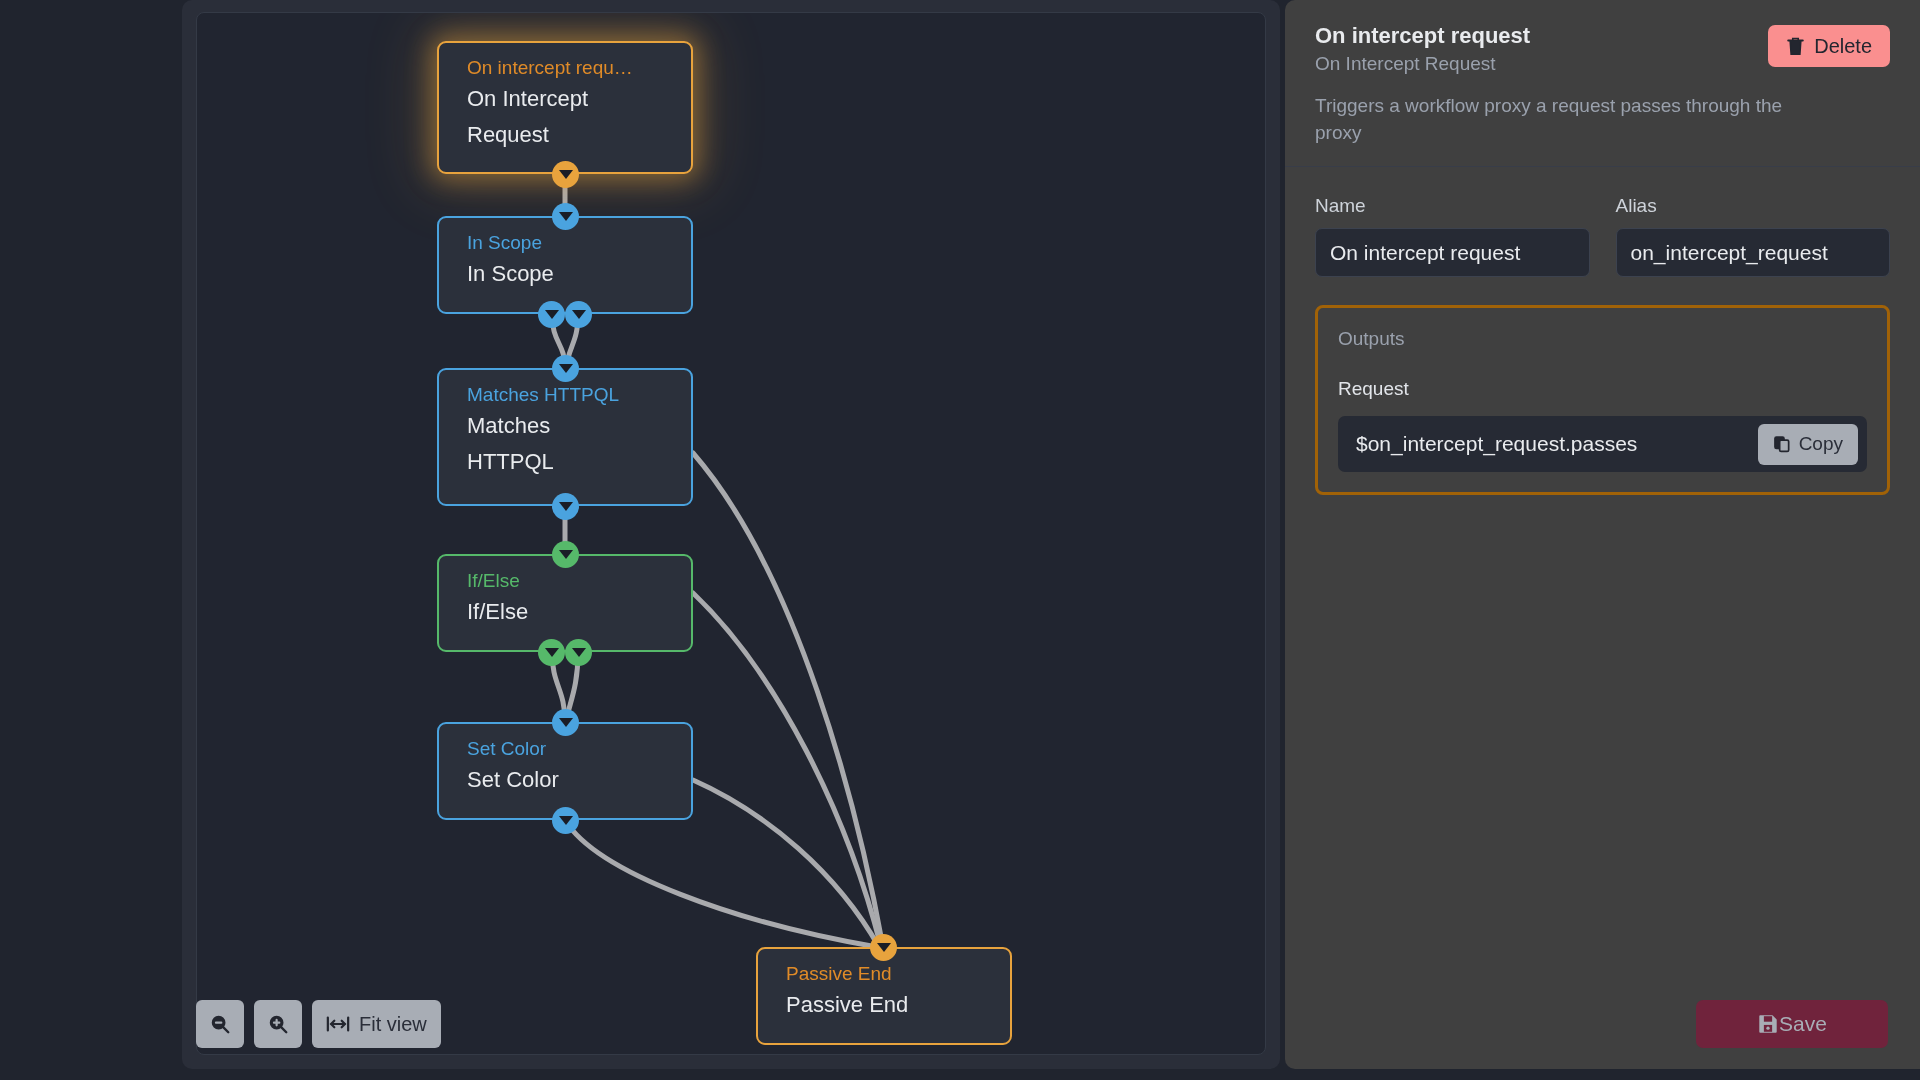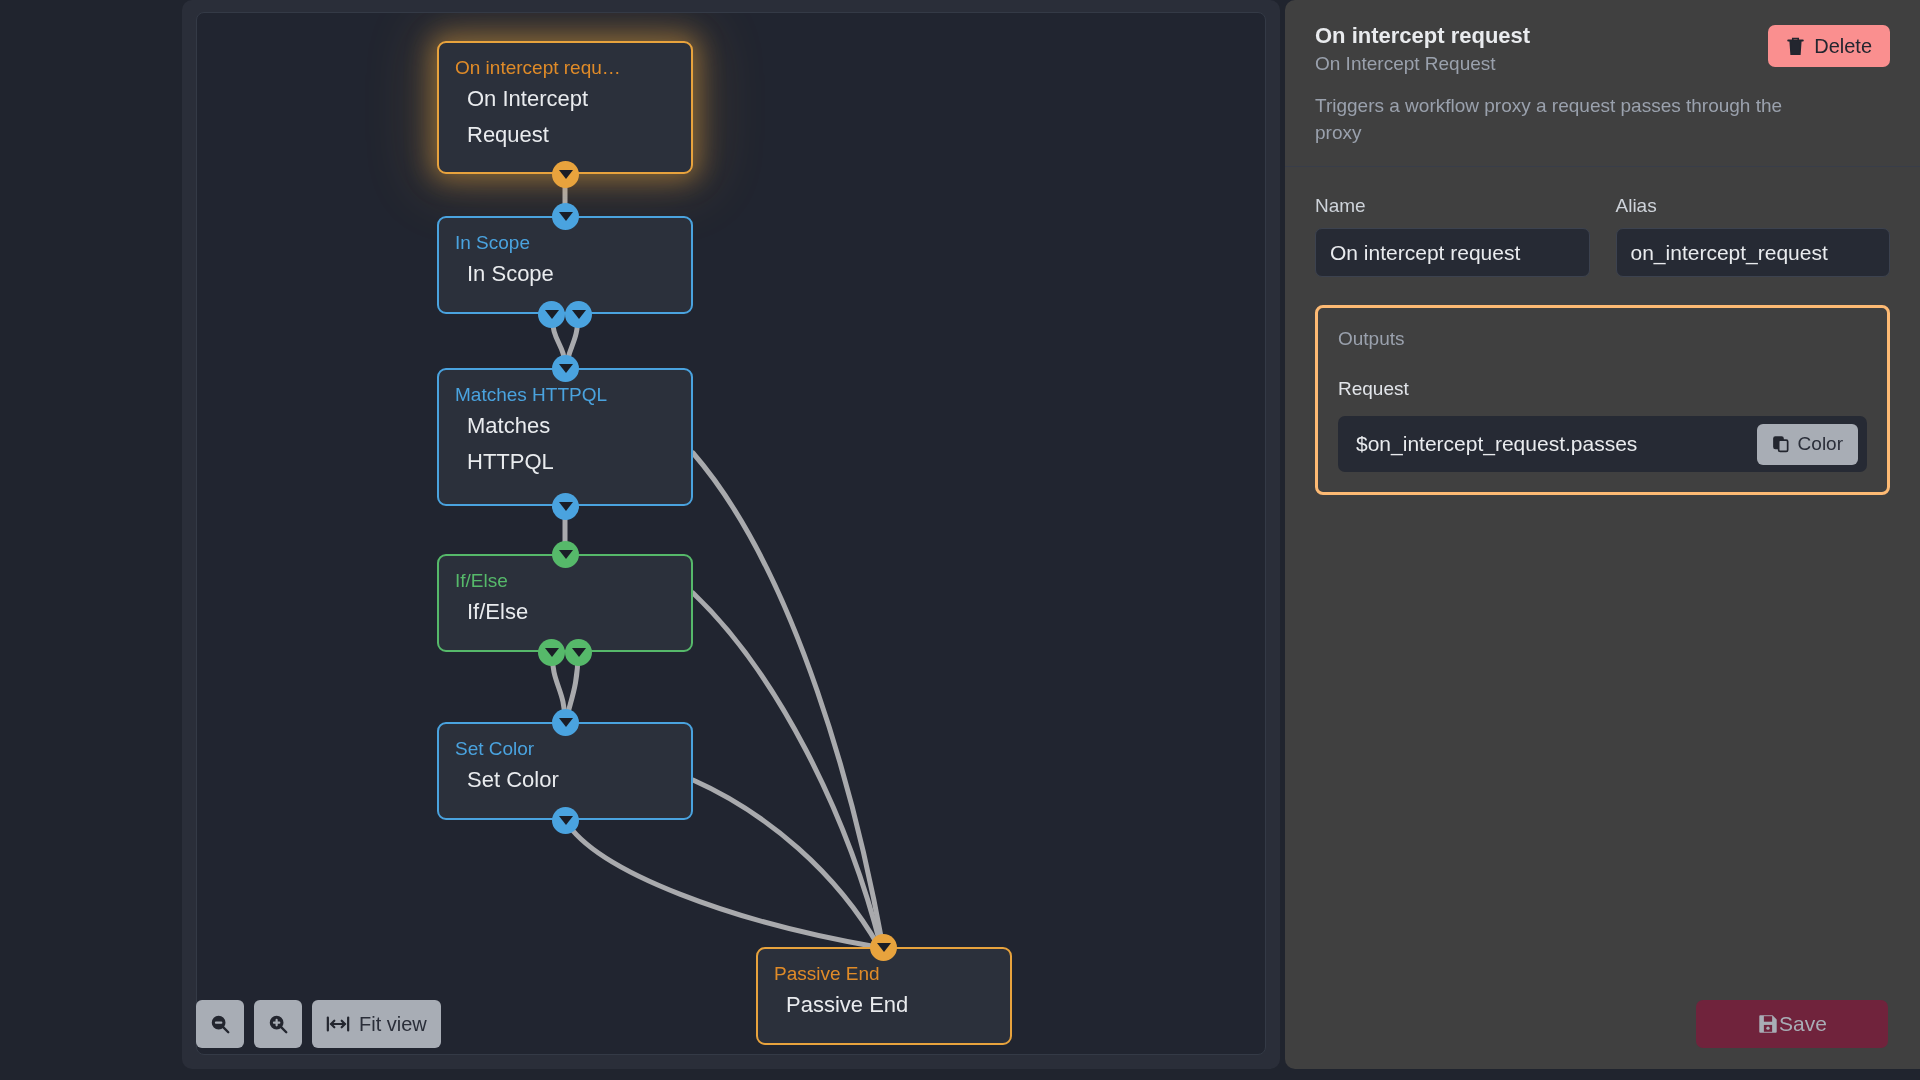--- a/index.html
+++ b/index.html
@@ -50,21 +50,21 @@
   .node {
     position: absolute;
     background: #2b303b;
     border: 2px solid #4aa3df;
     border-radius: 9px;
     padding: 12px 0 14px 0;
   }
   .node .ntype {
     font-size: 19px;
     line-height: 26px;
-    padding: 0 16px;
+    padding: 0 28px;
     color: #4aa3df;
     white-space: nowrap;
     overflow: hidden;
     text-overflow: ellipsis;
   }
   .node .nlabel {
     font-size: 22px;
     line-height: 36px;
     padding: 0 28px;
     color: #e9ebee;
@@ -180,21 +180,21 @@
     border-radius: 7px;
     color: #e9ebee;
     font-size: 21px;
     font-family: "Liberation Sans", sans-serif;
     padding: 0 14px;
     outline: none;
   }
 
   .outputs-box {
     margin-top: 28px;
-    border: 3px solid #fdba74;
+    border: 3px solid #a16207;
     border-radius: 8px;
     padding: 18px 20px 20px 20px;
   }
   .outputs-title {
     font-size: 19px; color: #9aa1ad; line-height: 26px;
   }
   .outputs-sub {
     margin-top: 24px;
     font-size: 19px; color: #e2e5ea; line-height: 26px;
   }
@@ -388,21 +388,21 @@
         <div class="outputs-sub">Request</div>
         <div class="output-row">
           <span class="output-val">$on_intercept_request.passes</span>
           <button class="copy-btn">
             <span class="ico">
               <svg width="18" height="18" viewBox="0 0 20 20" fill="none" stroke="#23262f" stroke-width="1.9" stroke-linejoin="round">
                 <rect x="2.2" y="2.2" width="10" height="12.6" rx="1.6" fill="#23262f" stroke="#23262f"></rect>
                 <rect x="7.4" y="5.6" width="10" height="12.6" rx="1.6" fill="#a8adb5" stroke="#23262f"></rect>
               </svg>
             </span>
-            <span>Color</span>
+            <span>Copy</span>
           </button>
         </div>
       </div>
 
     </div>
   </div>
 
 </div>
 
 </body></html>

